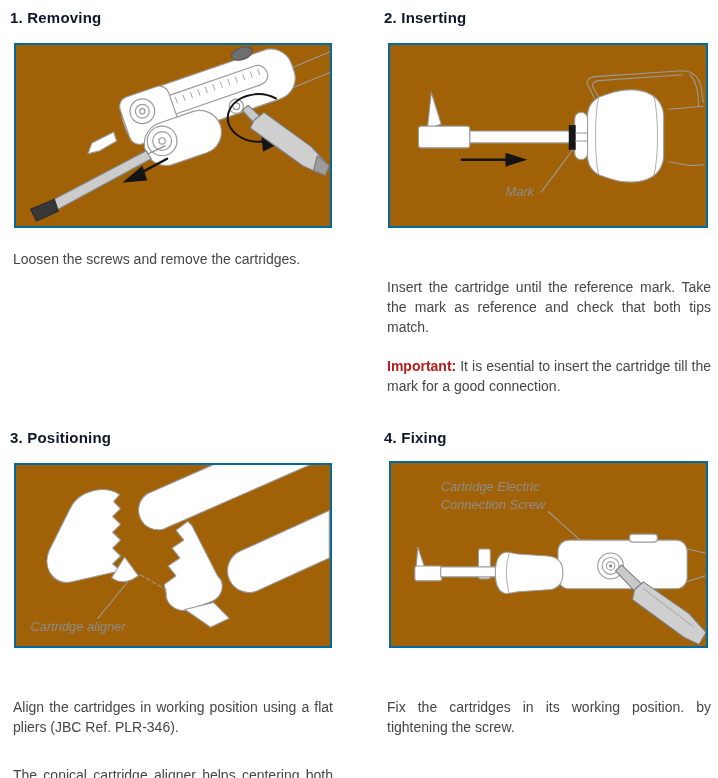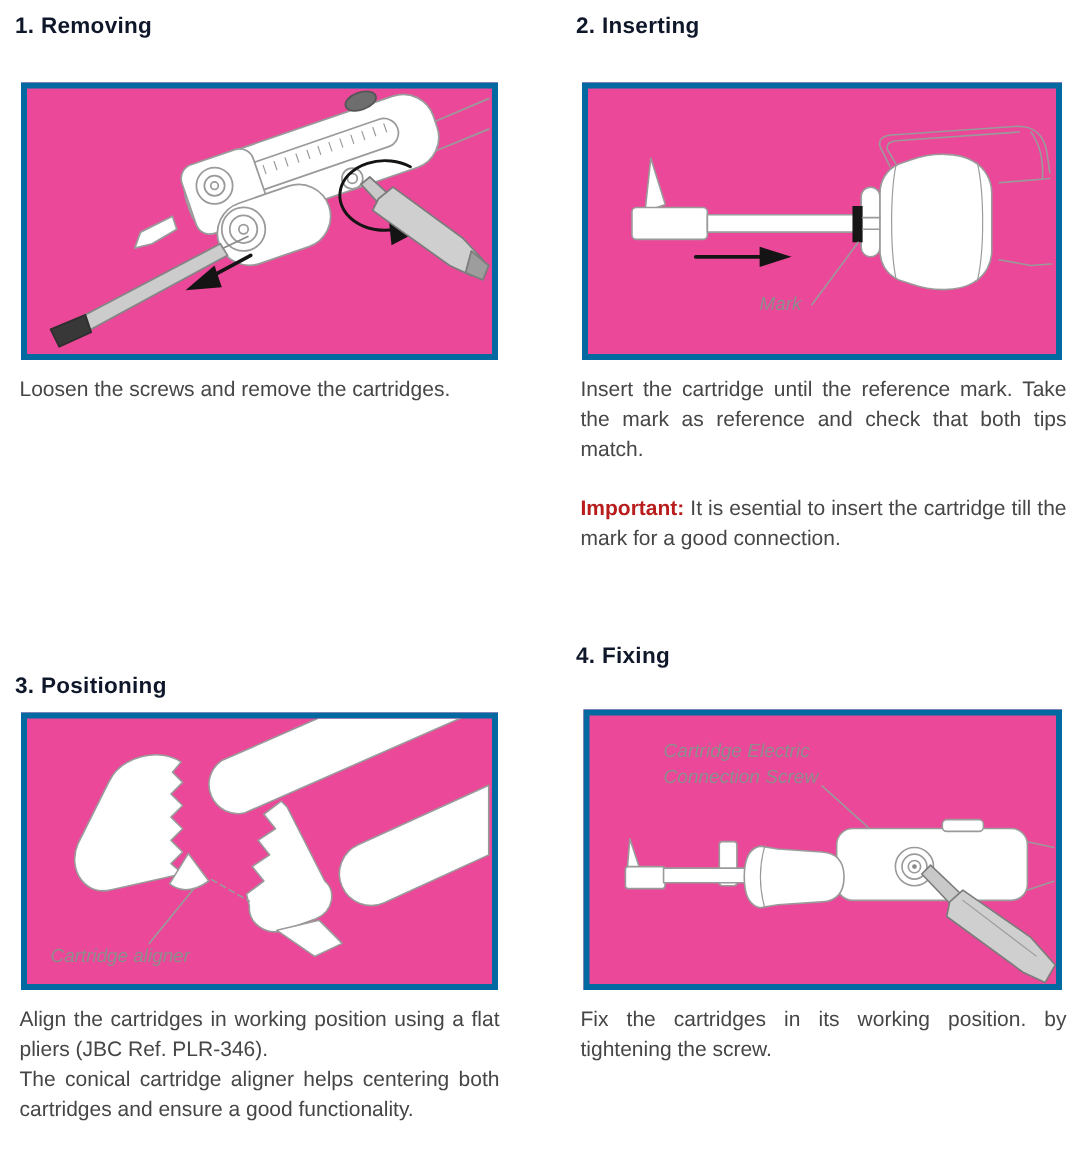--- a/index.html
+++ b/index.html
@@ -6,28 +6,28 @@
   html,body { background:#ffffff; }
   .page {
     position:relative; width:718px; height:778px; background:#fff;
     font-family:"Liberation Sans", sans-serif; overflow:hidden;
   }
   .sec-title {
     position:absolute; font-size:15px; font-weight:bold; color:#0f172a;
     letter-spacing:.2px;
   }
   .figure {
-    position:absolute; border:4px solid #0369a1; background:#ec4899; overflow:hidden;margin-top:12px;
+    position:absolute; border:2px solid #0369a1; background:#a16207; overflow:hidden;
   }
   .figure svg { display:block; width:100%; height:100%; }
   .caption {
     position:absolute; font-size:14px; line-height:20px; color:#464646;
   }
   .caption p { margin:0; }
-  .justify p { text-align:justify; }
+  .justify p { text-align:justify;margin-top:28px; }
   .caption .imp { margin-top:19px; }
   .caption strong { color:#b91c1c; }
   text.fig-label {
     font-family:"Liberation Sans", sans-serif; font-style:italic;
     font-size:13px; fill:#8d8d8d; stroke:none;
   }
 </style>
 </head>
 <body>
 
@@ -115,21 +115,21 @@
       </g>
       <text class="fig-label" x="116" y="153">Mark</text>
     </svg>
   </div>
 
   <div class="caption justify" style="left:387px; top:249px; width:324px;">
     <p>Insert the cartridge until the reference mark. Take the mark as reference and check that both tips match.</p>
     <p class="imp"><strong>Important:</strong> <span>It is esential to insert the cartridge till the mark for a good connection.</span></p>
   </div>
 
-  <h2 class="sec-title" style="left:10px; top:429px;margin-top:20px;">3. Positioning</h2>
+  <h2 class="sec-title" style="left:10px; top:429px;">3. Positioning</h2>
 
   <div class="figure" style="left:14px; top:463px; width:318px; height:185px;">
     <svg viewBox="0 0 316 183">
       <g fill="#fff" stroke="#9a9a9a" stroke-width="1.1" stroke-linejoin="round" stroke-linecap="round">
 
         <path d="M 312,-50 L 132,29 A 20 20 0 0 0 148,65 L 328,-14 Z"></path>
 
         <path d="M 316,46 L 226,87 A 21 21 0 0 0 244,127 L 316,94 Z"></path>
 
         <path d="M 104,30 C 90,20 63,25 54,44 L 33,86 C 25,104 38,123 56,118 L 105,107 L 97,100 L 105,92 L 97,84 L 105,76 L 97,68 L 105,60 L 97,52 L 105,44 L 98,37 Z"></path>

